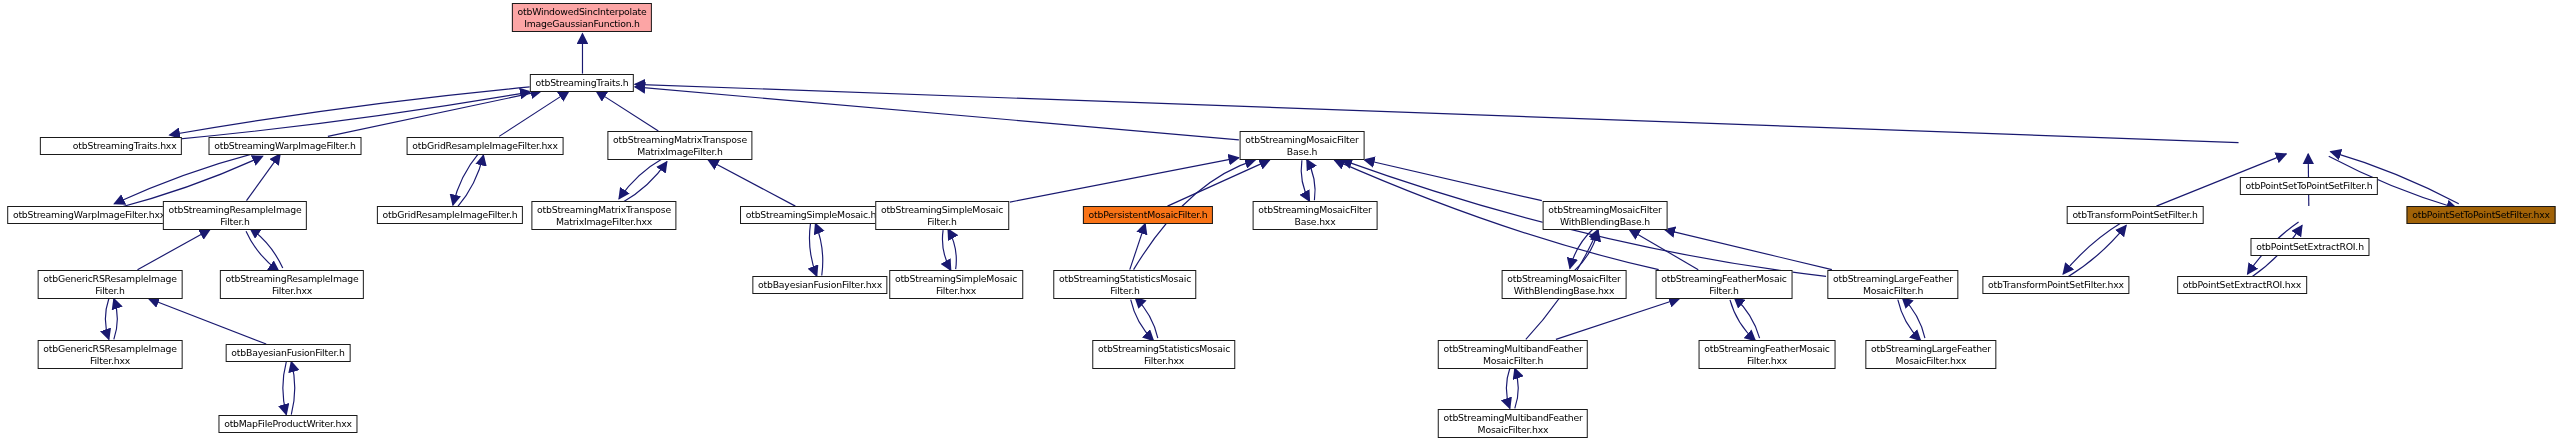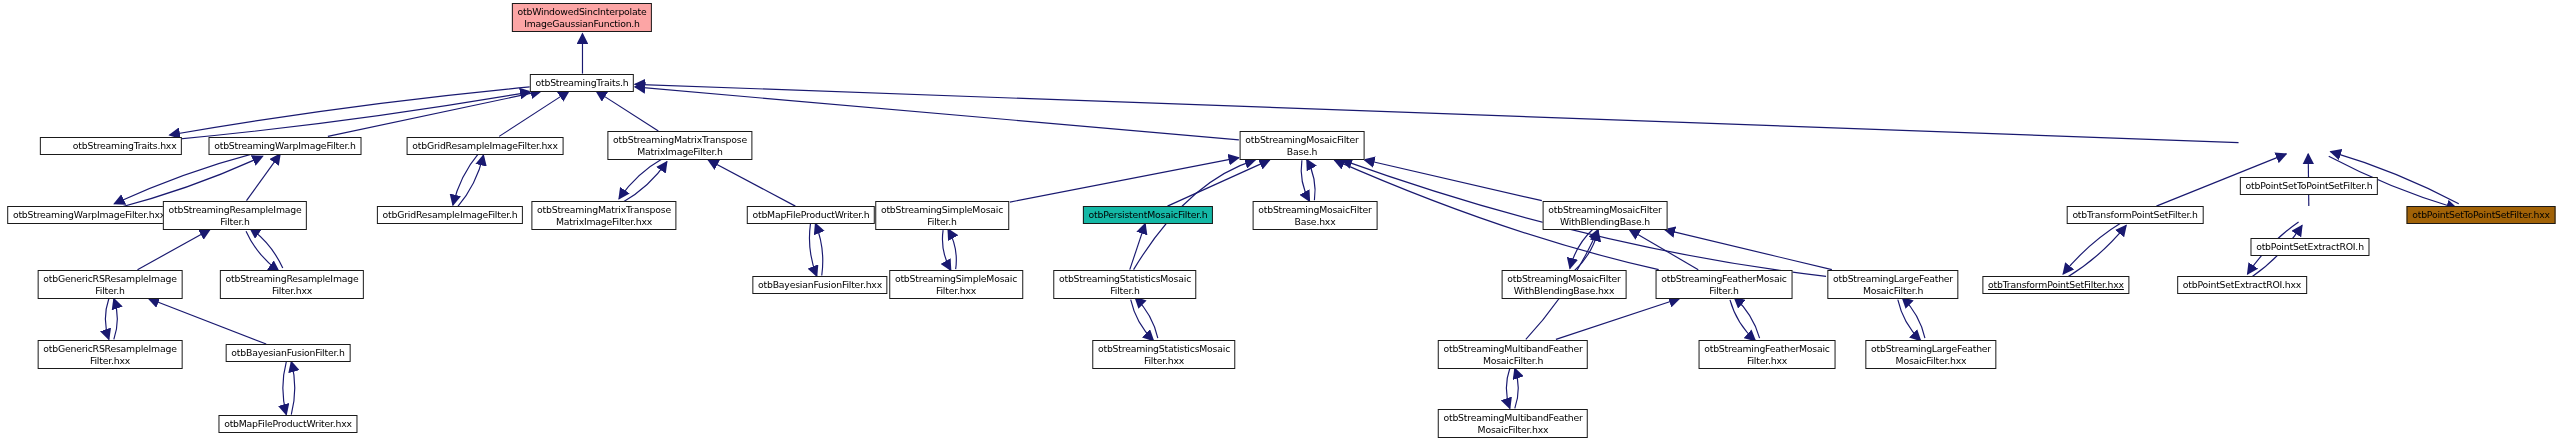--- a/index.html
+++ b/index.html
@@ -97,24 +97,24 @@
 MatrixImageFilter.h</div>
     <div class="node" style="left: 1302px; top: 131px; background: rgb(255, 255, 255); border-color: rgb(26, 26, 26);">otbStreamingMosaicFilter
 Base.h</div>
     <div class="node" style="left: 2309px; top: 137px; background: rgb(255, 255, 255); border-color: rgb(26, 26, 26); margin-top: 40px;">otbPointSetToPointSetFilter.h</div>
     <div class="node" style="left: 89px; top: 206px; background: rgb(255, 255, 255); border-color: rgb(26, 26, 26);">otbStreamingWarpImageFilter.hxx</div>
     <div class="node" style="left: 235px; top: 201px; background: rgb(255, 255, 255); border-color: rgb(26, 26, 26);">otbStreamingResampleImage
 Filter.h</div>
     <div class="node" style="left: 450px; top: 206px; background: rgb(255, 255, 255); border-color: rgb(26, 26, 26);">otbGridResampleImageFilter.h</div>
     <div class="node" style="left: 604px; top: 201px; background: rgb(255, 255, 255); border-color: rgb(26, 26, 26);">otbStreamingMatrixTranspose
 MatrixImageFilter.hxx</div>
-    <div class="node" style="left: 811px; top: 206px; background: rgb(255, 255, 255); border-color: rgb(26, 26, 26);">otbMapFileProductWriter.h</div>
+    <div class="node" style="left: 811px; top: 206px; background: rgb(255, 255, 255); border-color: rgb(26, 26, 26);">otbStreamingSimpleMosaic.h</div>
     <div class="node" style="left: 942px; top: 201px; background: rgb(255, 255, 255); border-color: rgb(26, 26, 26);">otbStreamingSimpleMosaic
 Filter.h</div>
-    <div class="node" style="left: 1148px; top: 206px; background: #14b8a6; border-color: rgb(26, 26, 26);">otbPersistentMosaicFilter.h</div>
+    <div class="node" style="left: 1148px; top: 206px; background: #f97316; border-color: rgb(26, 26, 26);">otbPersistentMosaicFilter.h</div>
     <div class="node" style="left: 1315px; top: 201px; background: rgb(255, 255, 255); border-color: rgb(26, 26, 26);">otbStreamingMosaicFilter
 Base.hxx</div>
     <div class="node" style="left: 1605px; top: 201px; background: rgb(255, 255, 255); border-color: rgb(26, 26, 26);">otbStreamingMosaicFilter
 WithBlendingBase.h</div>
     <div class="node" style="left: 2135px; top: 206px; background: rgb(255, 255, 255); border-color: rgb(26, 26, 26);">otbTransformPointSetFilter.h</div>
     <div class="node" style="left: 2310px; top: 206px; background: rgb(255, 255, 255); border-color: rgb(26, 26, 26); margin-top: 32px;">otbPointSetExtractROI.h</div>
     <div class="node" style="left: 2481px; top: 206px; background: #a16207; border-color: rgb(26, 26, 26);">otbPointSetToPointSetFilter.hxx</div>
     <div class="node" style="left: 110px; top: 270px; background: rgb(255, 255, 255); border-color: rgb(26, 26, 26);">otbGenericRSResampleImage
 Filter.h</div>
     <div class="node" style="left: 292px; top: 270px; background: rgb(255, 255, 255); border-color: rgb(26, 26, 26);">otbStreamingResampleImage
@@ -123,21 +123,21 @@
     <div class="node" style="left: 956px; top: 270px; background: rgb(255, 255, 255); border-color: rgb(26, 26, 26);">otbStreamingSimpleMosaic
 Filter.hxx</div>
     <div class="node" style="left: 1125px; top: 270px; background: rgb(255, 255, 255); border-color: rgb(26, 26, 26);">otbStreamingStatisticsMosaic
 Filter.h</div>
     <div class="node" style="left: 1564px; top: 270px; background: rgb(255, 255, 255); border-color: rgb(26, 26, 26);">otbStreamingMosaicFilter
 WithBlendingBase.hxx</div>
     <div class="node" style="left: 1724px; top: 270px; background: rgb(255, 255, 255); border-color: rgb(26, 26, 26);">otbStreamingFeatherMosaic
 Filter.h</div>
     <div class="node" style="left: 1893px; top: 270px; background: rgb(255, 255, 255); border-color: rgb(26, 26, 26);">otbStreamingLargeFeather
 MosaicFilter.h</div>
-    <div class="node" style="left: 2056px; top: 276px; background: rgb(255, 255, 255); border-color: rgb(26, 26, 26); text-decoration: underline;">otbTransformPointSetFilter.hxx</div>
+    <div class="node" style="left: 2056px; top: 276px; background: rgb(255, 255, 255); border-color: rgb(26, 26, 26);">otbTransformPointSetFilter.hxx</div>
     <div class="node" style="left: 2242px; top: 276px; background: rgb(255, 255, 255); border-color: rgb(26, 26, 26);">otbPointSetExtractROI.hxx</div>
     <div class="node" style="left: 110px; top: 340px; background: rgb(255, 255, 255); border-color: rgb(26, 26, 26);">otbGenericRSResampleImage
 Filter.hxx</div>
     <div class="node" style="left: 288px; top: 344px; background: rgb(255, 255, 255); border-color: rgb(26, 26, 26);">otbBayesianFusionFilter.h</div>
     <div class="node" style="left: 1164px; top: 340px; background: rgb(255, 255, 255); border-color: rgb(26, 26, 26);">otbStreamingStatisticsMosaic
 Filter.hxx</div>
     <div class="node" style="left: 1513px; top: 340px; background: rgb(255, 255, 255); border-color: rgb(26, 26, 26);">otbStreamingMultibandFeather
 MosaicFilter.h</div>
     <div class="node" style="left: 1767px; top: 340px; background: rgb(255, 255, 255); border-color: rgb(26, 26, 26);">otbStreamingFeatherMosaic
 Filter.hxx</div>

